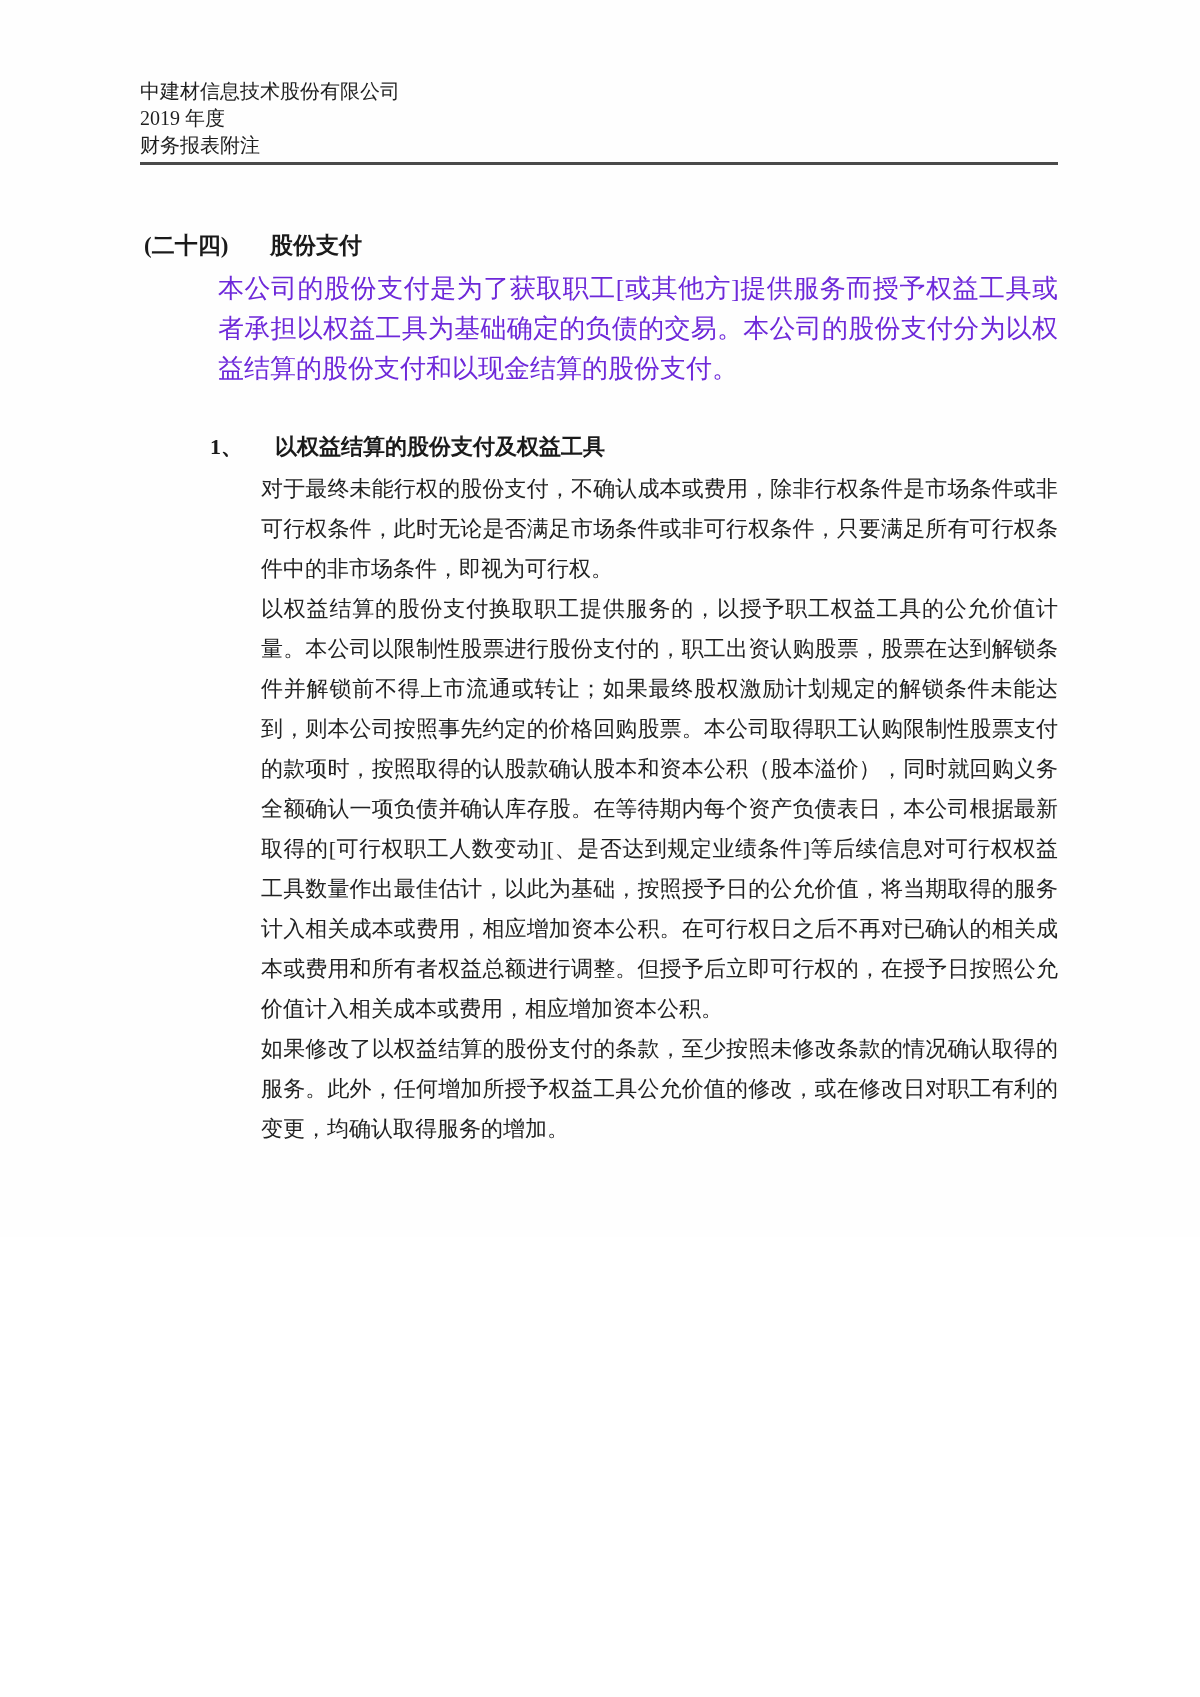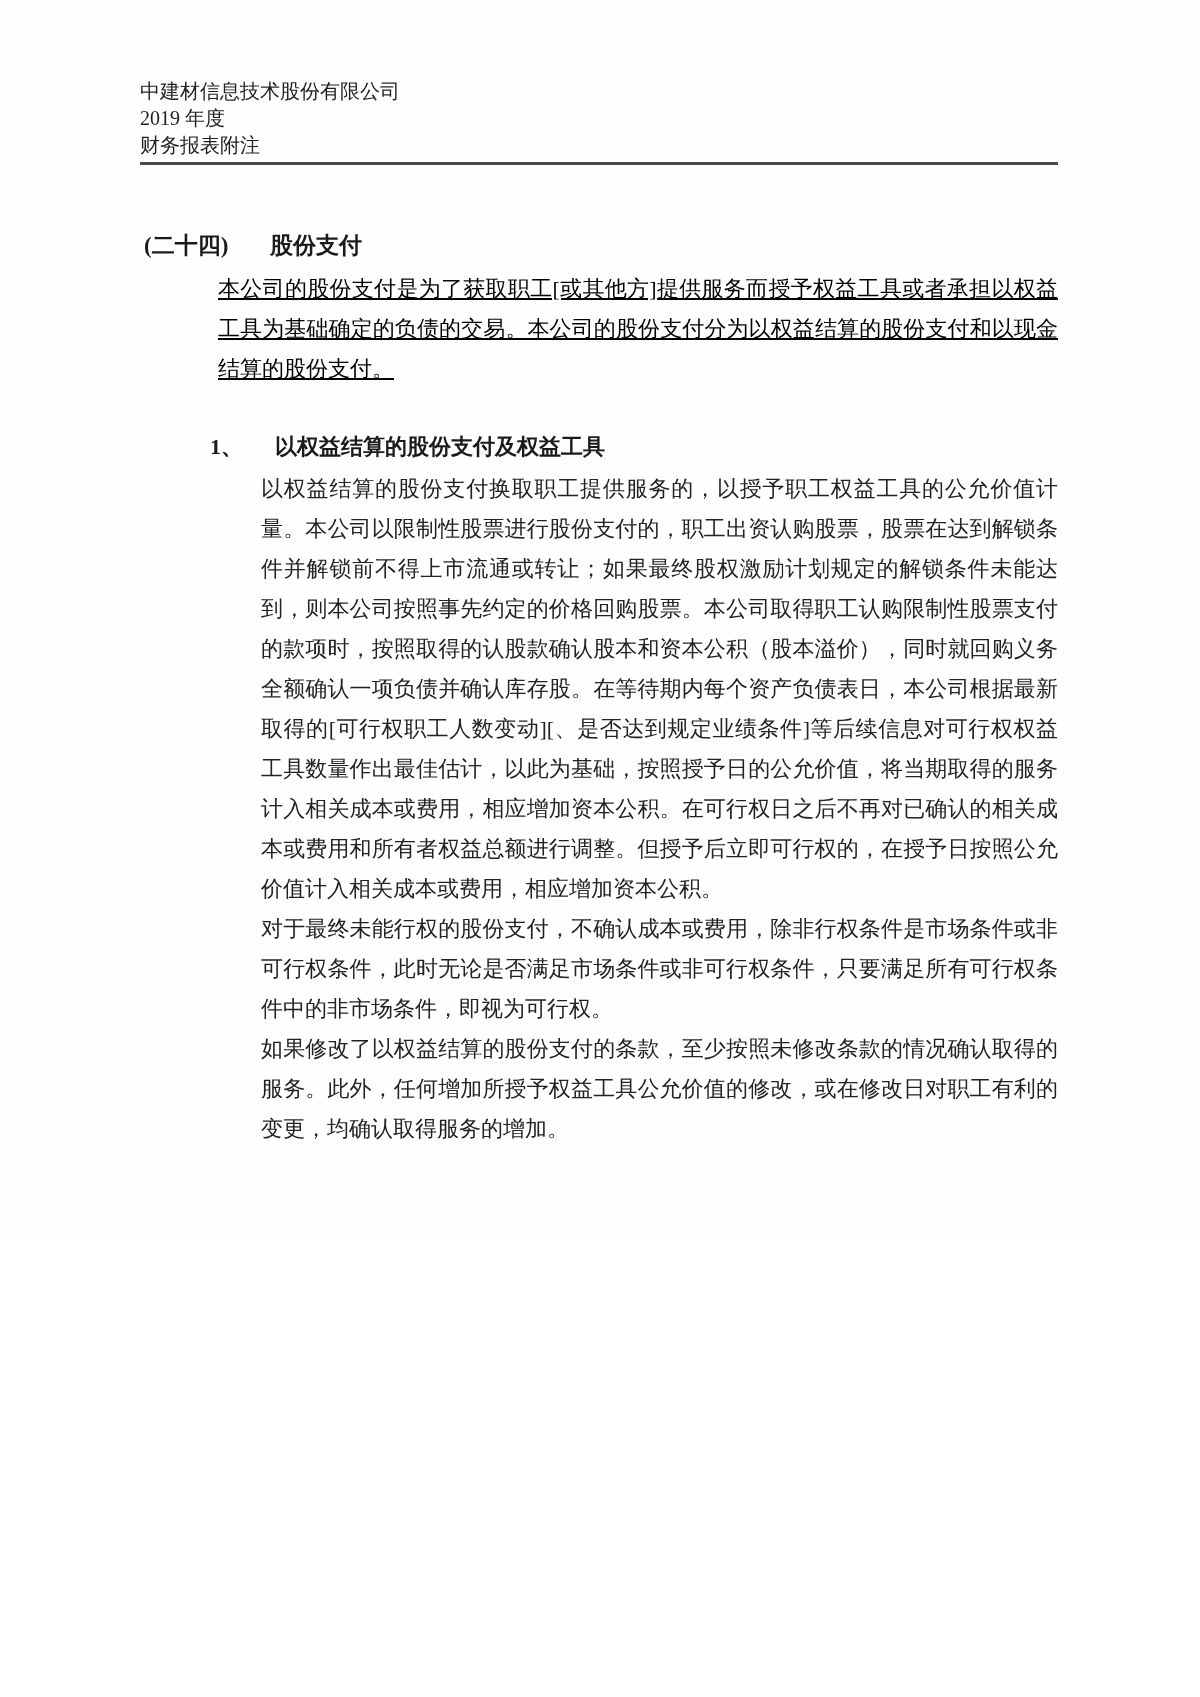--- a/index.html
+++ b/index.html
@@ -45,25 +45,24 @@
     color: #1a1a1a;
   }
   .section-number { position: absolute; left: 144px; top: 0; }
   .section-title  { position: absolute; left: 270px; top: 0; }
   
   .section-intro {
     position: absolute;
     left: 218px;
     top: 269px;
     width: 840px;
-    font-size: 22px;
+    font-size: 26px;
     line-height: 40px;
     text-align: justify;
-    color: #000000;
-    text-decoration: underline;
+    color: #6d28d9;
   }
   
   .sub-heading {
     position: absolute;
     left: 0;
     width: 100%;
     font-weight: bold;
     font-size: 22px;
     color: #1a1a1a;
   }
@@ -114,22 +113,22 @@
   </div>
 
   <div class="section-intro">本公司的股份支付是为了获取职工[或其他方]提供服务而授予权益工具或者承担以权益工具为基础确定的负债的交易。本公司的股份支付分为以权益结算的股份支付和以现金结算的股份支付。</div>
 
   <div class="sub-heading sub1">
     <span class="sub-number">1、</span>
     <span class="sub-title">以权益结算的股份支付及权益工具</span>
   </div>
 
   <div class="sub-body body1">
+    <p>对于最终未能行权的股份支付，不确认成本或费用，除非行权条件是市场条件或非可行权条件，此时无论是否满足市场条件或非可行权条件，只要满足所有可行权条件中的非市场条件，即视为可行权。</p>
     <p>以权益结算的股份支付换取职工提供服务的，以授予职工权益工具的公允价值计量。本公司以限制性股票进行股份支付的，职工出资认购股票，股票在达到解锁条件并解锁前不得上市流通或转让；如果最终股权激励计划规定的解锁条件未能达到，则本公司按照事先约定的价格回购股票。本公司取得职工认购限制性股票支付的款项时，按照取得的认股款确认股本和资本公积（股本溢价），同时就回购义务全额确认一项负债并确认库存股。在等待期内每个资产负债表日，本公司根据最新取得的[可行权职工人数变动][、是否达到规定业绩条件]等后续信息对可行权权益工具数量作出最佳估计，以此为基础，按照授予日的公允价值，将当期取得的服务计入相关成本或费用，相应增加资本公积。在可行权日之后不再对已确认的相关成本或费用和所有者权益总额进行调整。但授予后立即可行权的，在授予日按照公允价值计入相关成本或费用，相应增加资本公积。</p>
-    <p>对于最终未能行权的股份支付，不确认成本或费用，除非行权条件是市场条件或非可行权条件，此时无论是否满足市场条件或非可行权条件，只要满足所有可行权条件中的非市场条件，即视为可行权。</p>
     <p>如果修改了以权益结算的股份支付的条款，至少按照未修改条款的情况确认取得的服务。此外，任何增加所授予权益工具公允价值的修改，或在修改日对职工有利的变更，均确认取得服务的增加。</p>
   </div>
 
   <div class="sub-heading sub2">
     <span class="sub-number">2、</span>
     <span class="sub-title">对所授予的替代权益工具进行处理</span>
   </div>
 
 
   <div class="doc-footer">

